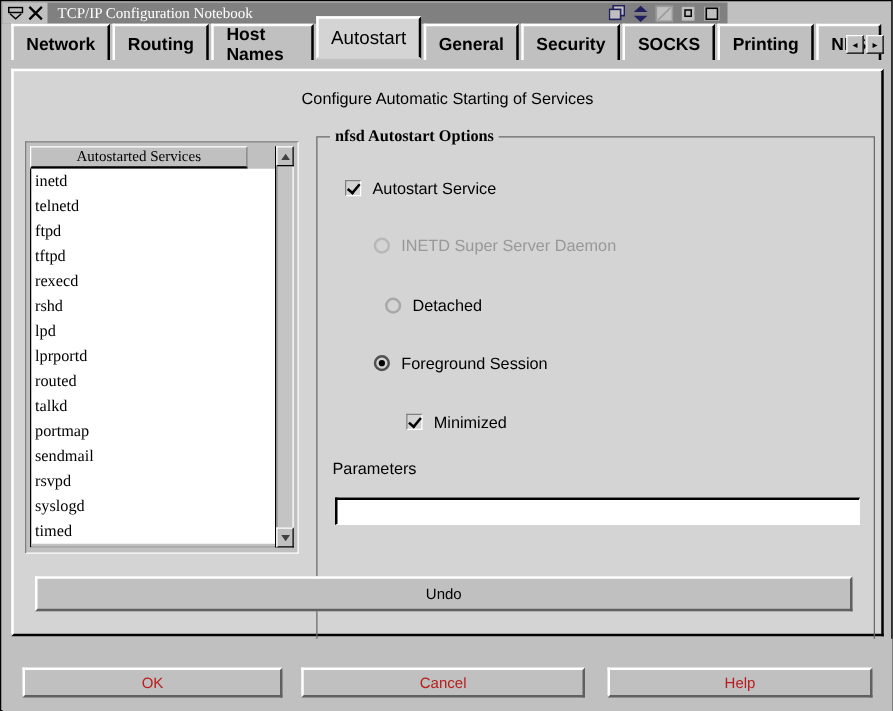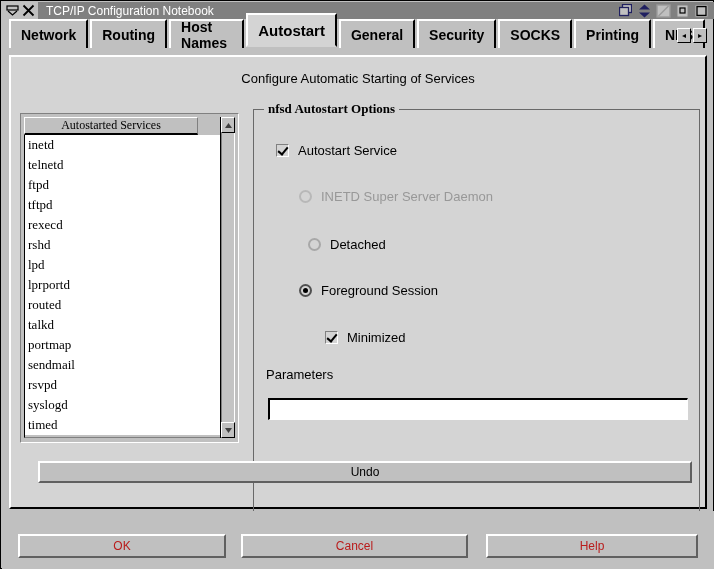--- a/index.html
+++ b/index.html
@@ -20,24 +20,25 @@
     height: 569px;
     background: #c0c0c0;
     box-sizing: border-box;
     border: 1px solid #000;
   }
 
   
   .titlebar {
     position: absolute;
     left: 1px; top: 1px;
-    width: 712px; height: 17px;
+    width: 580px; height: 17px;
     background: #808080;
     display: flex;
     align-items: center;
+    font-family: Liberation Serif, serif;
   }
   .tb-left {
     display: flex;
     align-items: center;
     background: #c0c0c0;
     height: 17px;
     padding: 0 2px;
     box-sizing: border-box;
   }
   .tb-icon {
@@ -97,21 +98,21 @@
     color: #000;
     margin-right: 2px;
     position: relative;
     top: 1px;
   }
   .tab.selected {
     height: 34px;
     top: 0;
     background: #d4d4d4;
     z-index: 5;
-    font-weight: bold;
+    font-weight: normal;
     font-size: 15px;
     border-bottom: 2px solid #d4d4d4;
   }
   .tab-arrows {
     position: absolute;
     right: 0; top: 15px;
     display: flex;
     gap: 2px;
   }
   .tab-arrow {
@@ -331,22 +332,22 @@
     box-sizing: border-box;
     font-size: 13px;
     padding: 0 4px;
     font-family: "Liberation Sans", sans-serif;
     outline: none;
   }
 
   
   .undo-btn {
     position: absolute;
-    left: 27px; top: 404px;
-    width: 654px; height: 22px;
+    left: 17px; top: 404px;
+    width: 654px; height: 28px;
     background: #c0c0c0;
     border-top: 2px solid #ffffff;
     border-left: 2px solid #ffffff;
     border-right: 2px solid #606060;
     border-bottom: 2px solid #606060;
     box-sizing: border-box;
     display: flex;
     align-items: center;
     justify-content: center;
     font-size: 12px;

